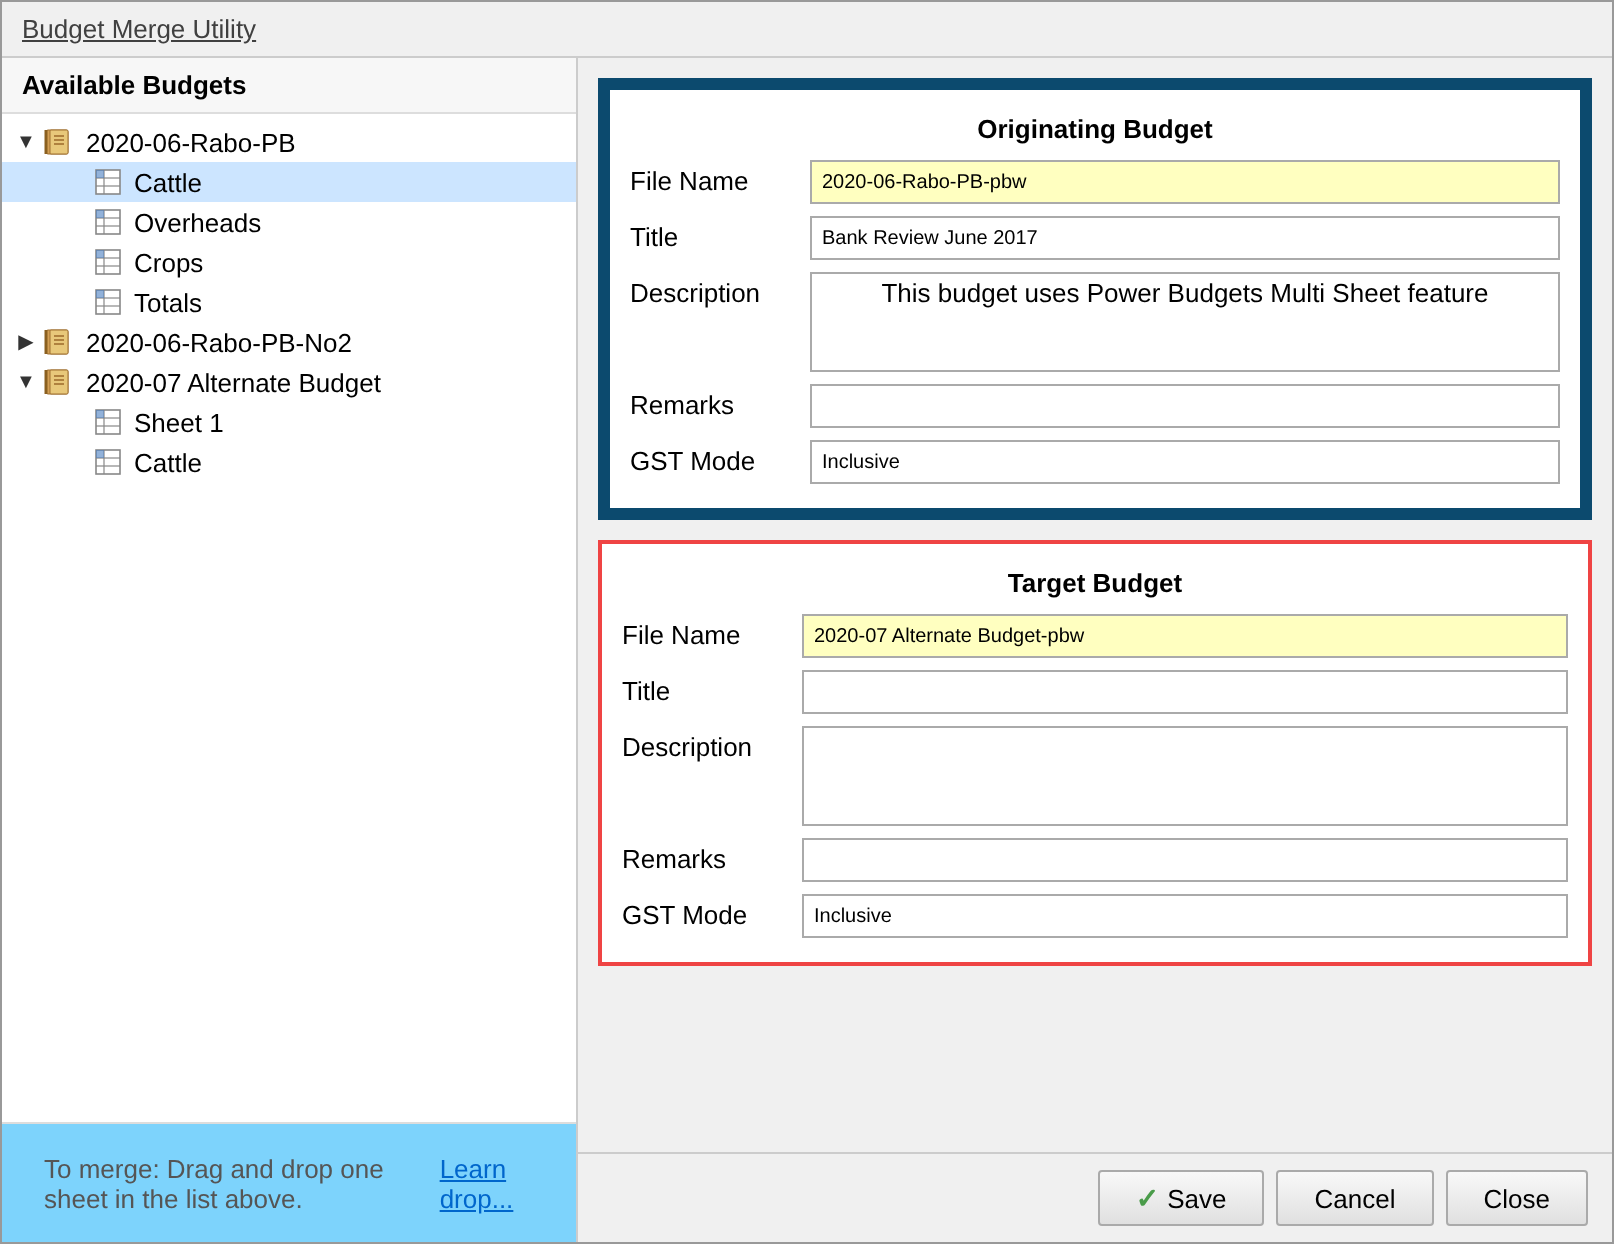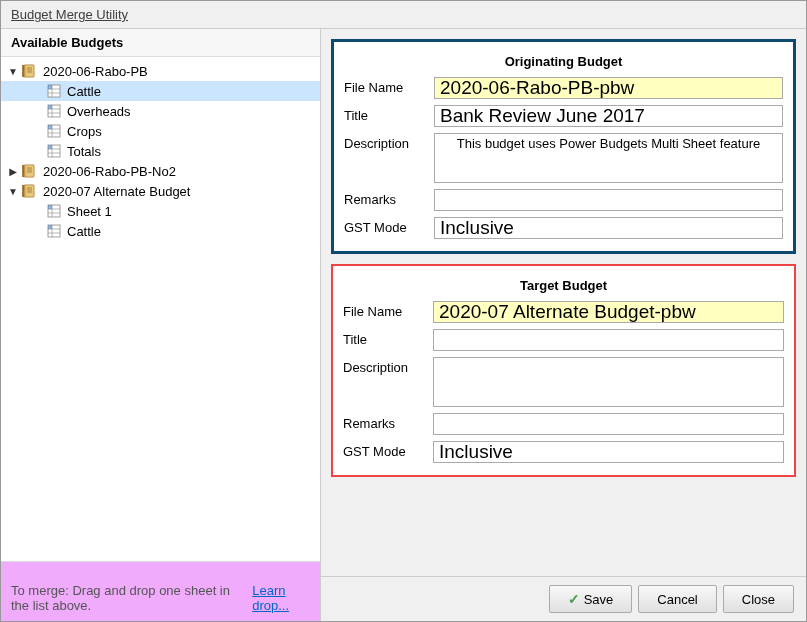--- a/index.html
+++ b/index.html
@@ -26,21 +26,21 @@
     }
 
     .main-content {
       display: flex;
       flex: 1;
       overflow: hidden;
     }
 
     
     .left-panel {
-      width: 320px;
+      width: 288px;
       border-right: 1px solid #ccc;
       background: #fff;
       display: flex;
       flex-direction: column;
       flex-shrink: 0;
     }
 
     .left-panel-header {
       padding: 6px 10px;
       font-weight: bold;
@@ -80,27 +80,27 @@
       width: 18px;
       height: 16px;
       margin-right: 4px;
       flex-shrink: 0;
       display: flex;
       align-items: center;
       justify-content: center;
     }
 
     .left-footer {
-      padding: 8px 10px;
+      padding: 8px 21px;
       font-size: 12px;
       color: #555;
       border-top: 1px solid #ddd;
-      background: #f0abfc;
-      display: flex;
-      align-items: flex-end;
+      background: #7dd3fc;
+      display: flex;
+      align-items: center;
       min-height: 60px;
     }
 
     .learn-more-link {
       color: #0066cc;
       text-decoration: underline;
       cursor: pointer;
       margin-left: 4px;
     }
 
@@ -133,21 +133,21 @@
       padding-top: 3px;
       color: #000;
       font-size: 13px;
     }
 
     .form-input {
       flex: 1;
       padding: 2px 5px;
       border: 1px solid #aaa;
       background: #fff;
-      font-size: 19px;
+      font-size: 10px;
       color: #000;
       height: 22px;
       outline: none;
     }
 
     .form-input.highlighted {
       background: #ffffc0;
     }
 
     .form-textarea {
@@ -355,21 +355,21 @@
 
       <div class="left-footer">
         <span>To merge: Drag and drop one sheet in the list above.</span>
         <span class="learn-more-link">Learn drop...</span>
       </div>
     </div>
 
     <div class="right-panel">
       <div class="right-panel-inner">
 
-        <div style="margin: 6px 10px; background: #fff; border: 3px solid #0c4a6e; padding: 6px 10px;">
+        <div style="margin: 6px 10px; background: #fff; border: 6px solid #0c4a6e; padding: 6px 10px;">
           <div class="section-header">Originating Budget</div>
 
           <div class="form-row">
             <label class="form-label">File Name</label>
             <input type="text" class="form-input highlighted" value="2020-06-Rabo-PB-pbw" readonly="" style="">
           </div>
 
           <div class="form-row">
             <label class="form-label">Title</label>
             <input type="text" class="form-input" value="Bank Review June 2017" readonly="" style="">

